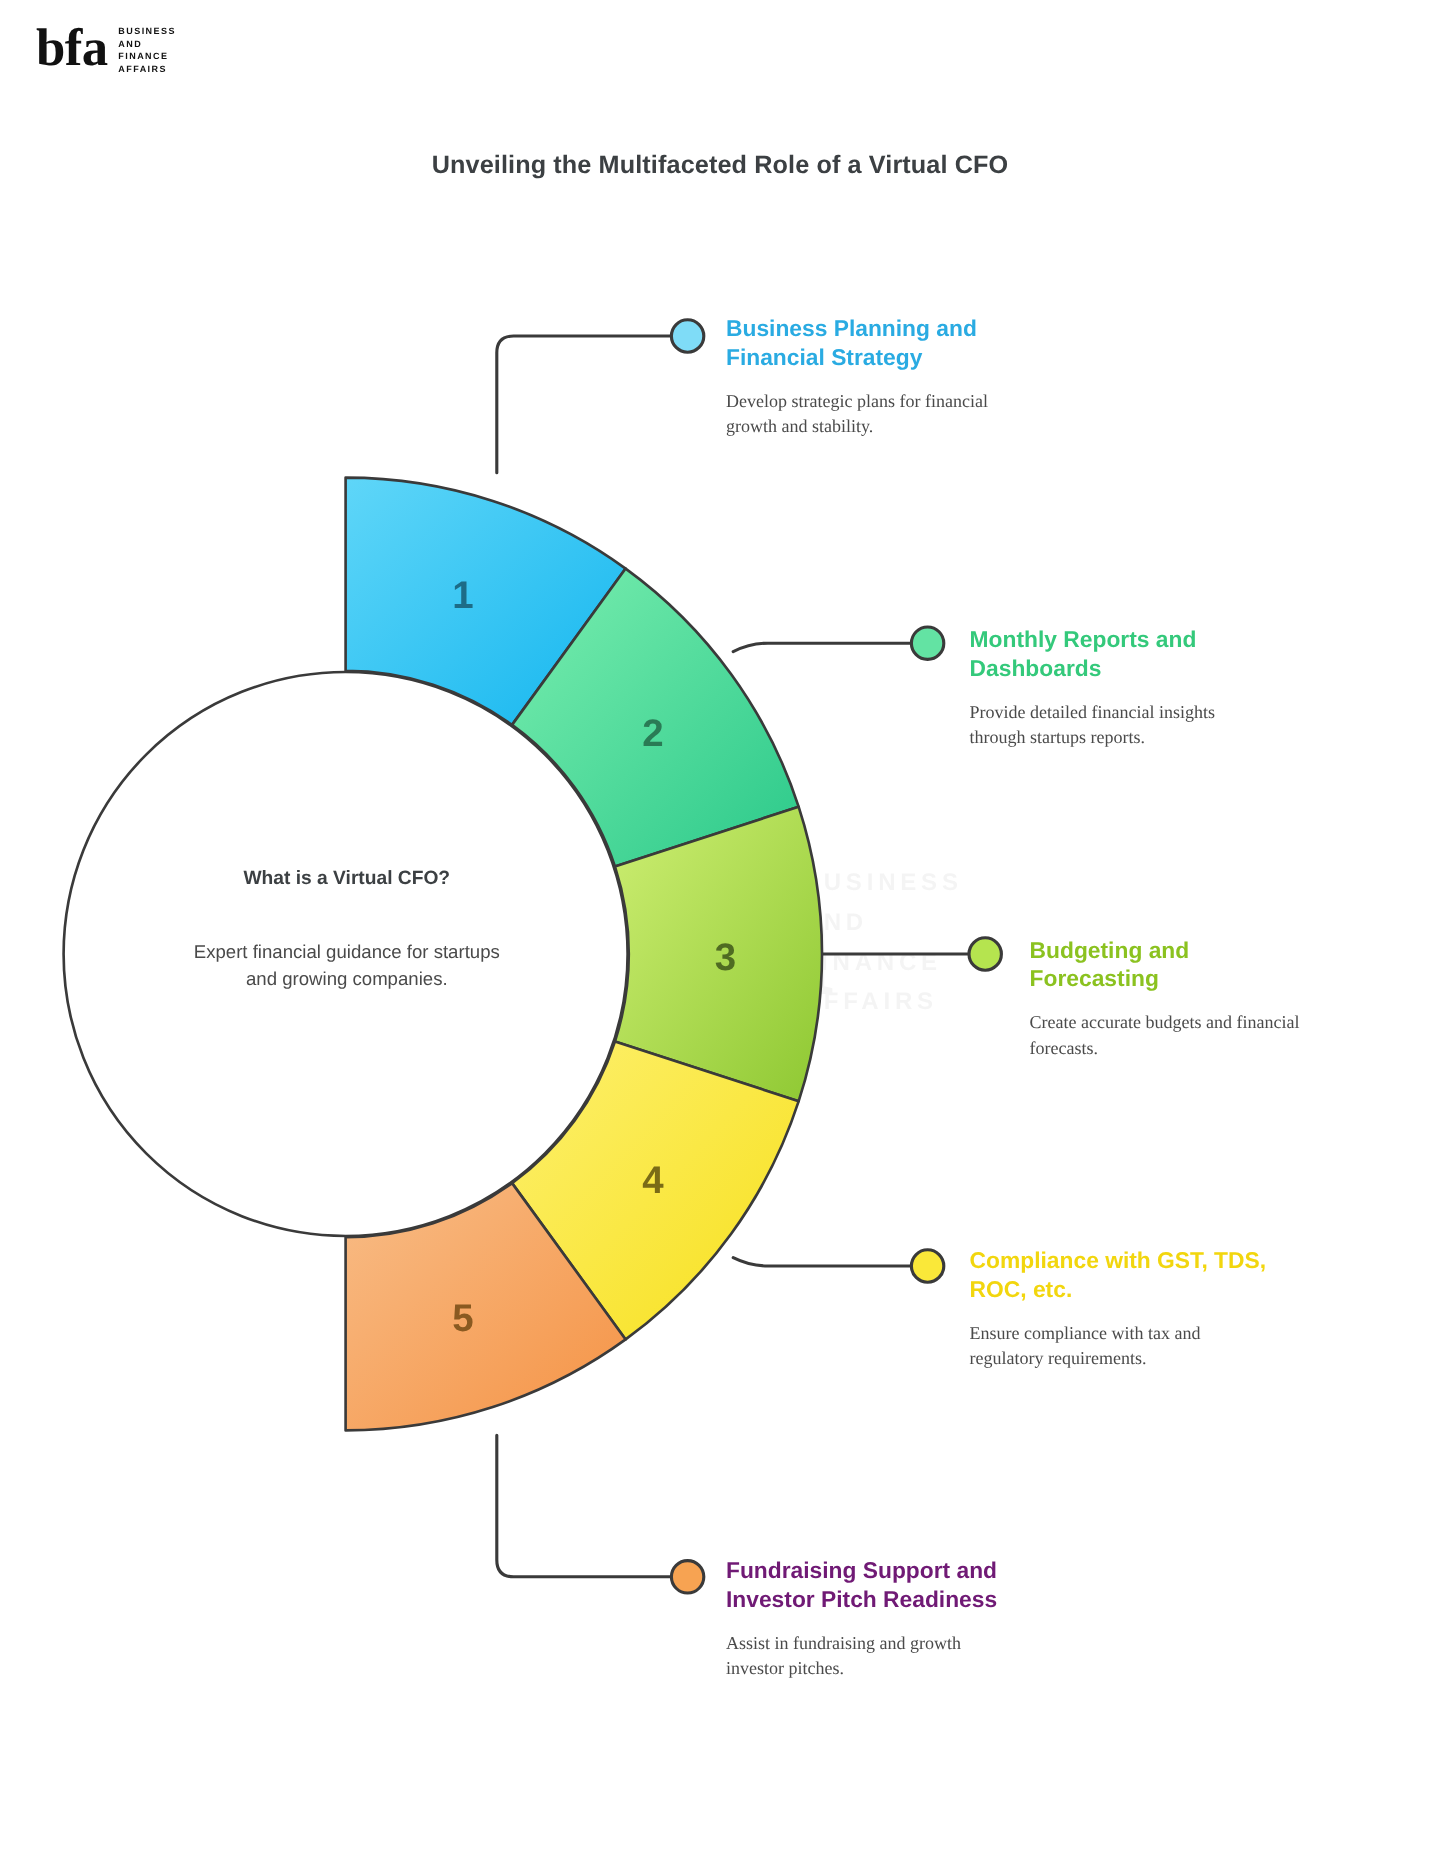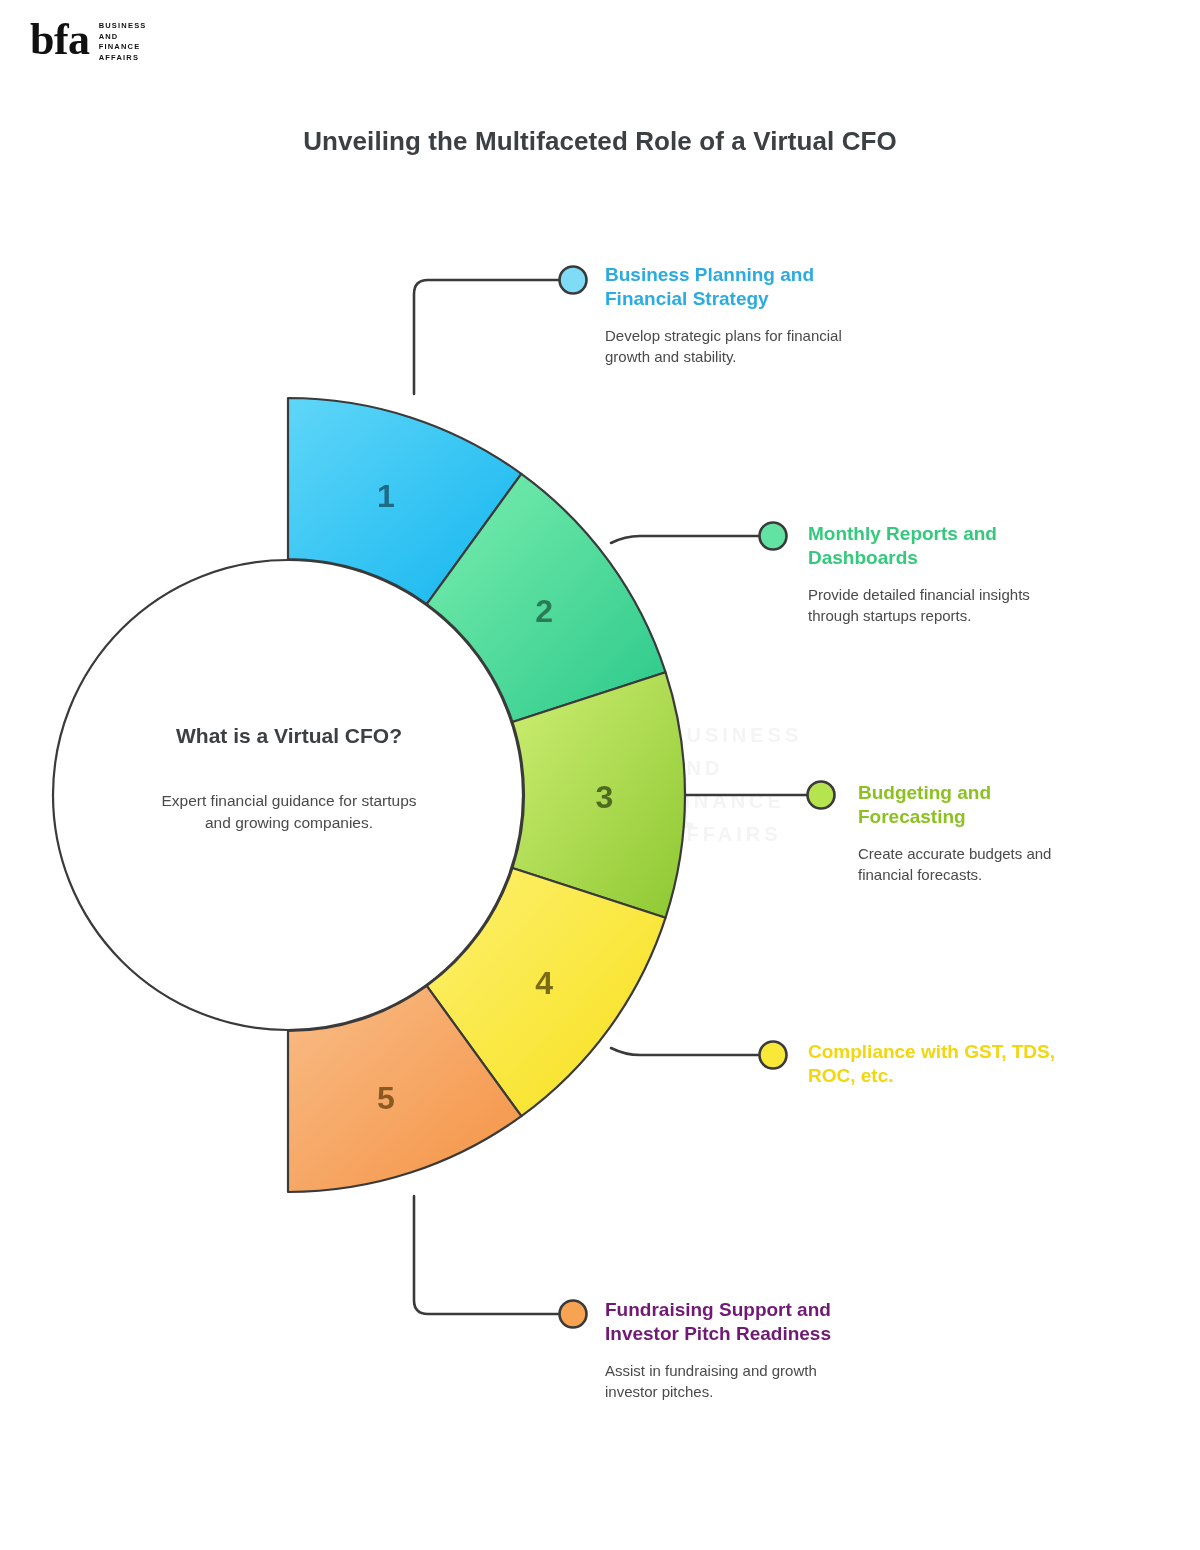--- a/index.html
+++ b/index.html
@@ -48,21 +48,21 @@
     line-height: 1;
   }
 
   
   #page-title {
     position: absolute;
     left: 0;
     right: 0;
     top: 126px;
     text-align: center;
-    font-size: 26px;
+    font-size: 21px;
     font-weight: bold;
     color: #3c4043;
     letter-spacing: 0.1px;
   }
 
   
   #canvas {
     position: absolute;
     left: 0;
     top: 0;
@@ -72,21 +72,21 @@
 
   
   #center-block {
     position: absolute;
     left: 148px;
     top: 722px;
     width: 282px;
     text-align: center;
   }
   #center-block .c-title {
-    font-size: 21px;
+    font-size: 16px;
     font-weight: bold;
     color: #3c4043;
     line-height: 1.33;
     margin-bottom: 4px;
   }
   #center-block .c-desc {
     font-size: 15.5px;
     color: #4a4a4a;
     line-height: 1.45;
     margin-top: 40px;
@@ -101,20 +101,21 @@
     font-size: 19px;
     font-weight: bold;
     line-height: 1.28;
     margin-bottom: 13px;
     margin-top: 11px;
   }
   .item .i-desc {
     font-size: 15px;
     color: #4a4a4a;
     line-height: 1.42;
+    font-family: Liberation Serif, serif;
   }
   #item-1 { left: 605px; top: 252px; width: 260px; }
   #item-2 { left: 808px; top: 511px; width: 245px; }
   #item-3 { left: 858px; top: 770px; width: 245px; }
   #item-4 { left: 808px; top: 1029px; width: 255px; }
   #item-5 { left: 605px; top: 1287px; width: 245px; }
 </style>
 </head>
 <body>
 
@@ -209,17 +210,18 @@
 <div class="item" id="item-2">
   <div class="i-title" style="color: rgb(52, 201, 123);">Monthly Reports and Dashboards</div>
   <div class="i-desc">Provide detailed financial insights through startups reports.</div>
 </div>
 <div class="item" id="item-3">
   <div class="i-title" style="color: rgb(139, 194, 32);">Budgeting and Forecasting</div>
   <div class="i-desc">Create accurate budgets and financial forecasts.</div>
 </div>
 <div class="item" id="item-4">
   <div class="i-title" style="color: rgb(242, 214, 14);">Compliance with GST, TDS, ROC, etc.</div>
+  <div class="i-desc">Ensure compliance with tax and regulatory requirements.</div>
 </div>
 <div class="item" id="item-5">
   <div class="i-title" style="color: #701a75;">Fundraising Support and Investor Pitch Readiness</div>
   <div class="i-desc">Assist in fundraising and growth investor pitches.</div>
 </div>
 
 </body></html>

